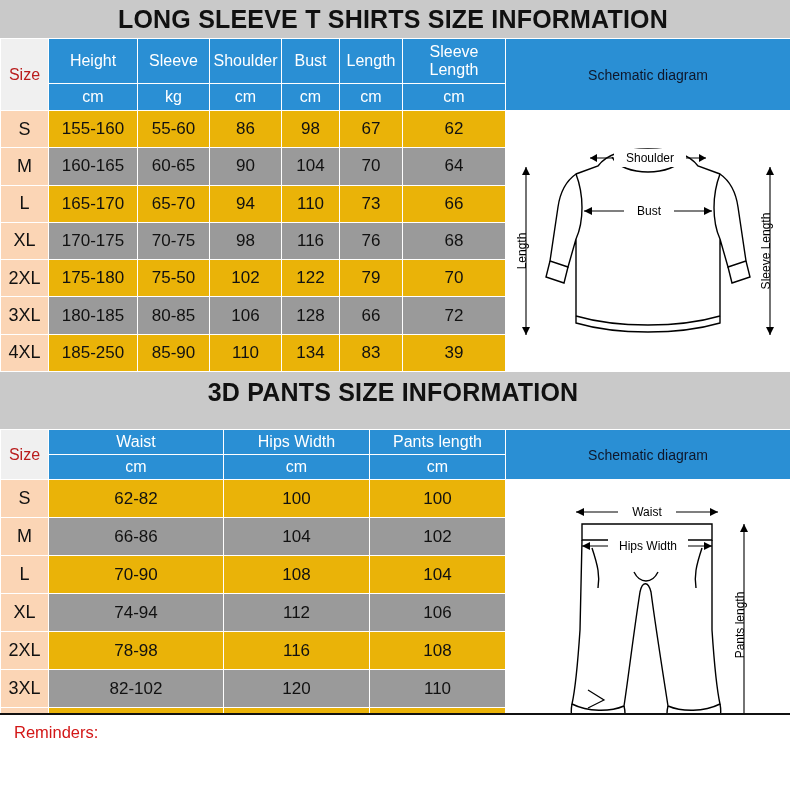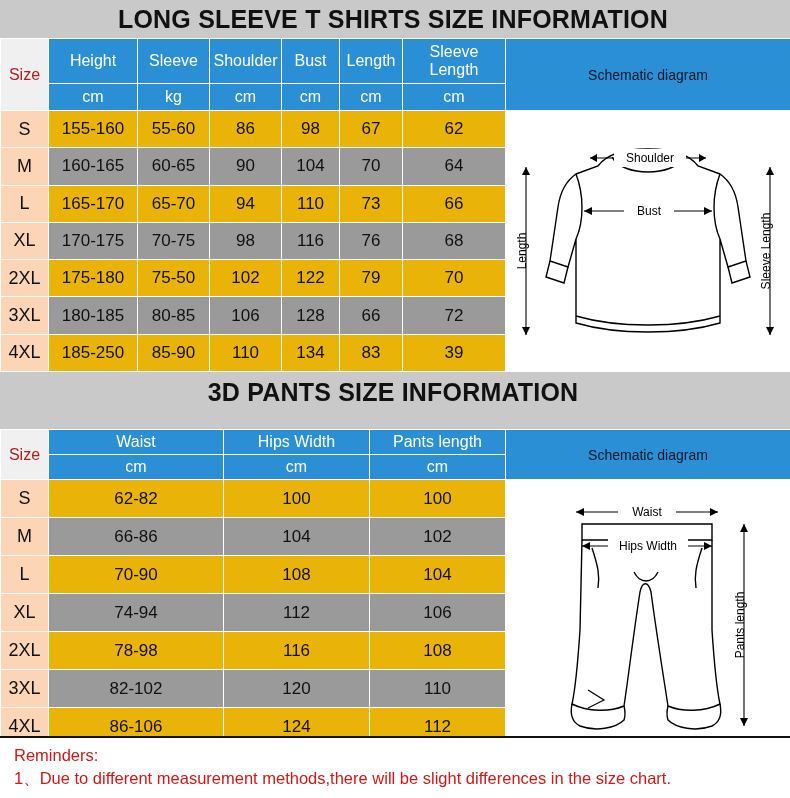--- a/index.html
+++ b/index.html
@@ -85,21 +85,21 @@
     padding: 0;
     vertical-align: middle;
   }
   .sch-wrap { position: relative; width: 100%; height: 100%; }
 
   
   .reminders {
     position: absolute;
     left: 0; bottom: 0;
     width: 790px;
-    height: 62px;
+    height: 85px;
     background: #ffffff;
     border-top: 2px solid #111;
     padding: 6px 10px 0 14px;
   }
   .reminders div {
     color: #d31717;
     font-size: 16.5px;
     line-height: 1.38;
     white-space: nowrap;
   }
@@ -384,16 +384,15 @@
         <td class="size-cell">4XL</td>
         <td class="data">86-106</td>
         <td class="data">124</td>
         <td class="data">112</td>
       </tr>
     </tbody>
   </table>
 
   <div class="reminders">
     <div class="rem-title">Reminders:</div>
-    <div>1、Due to different measurement methods,there will be slight differences in the size chart.</div>
   </div>
 
 </div>
 
 </body></html>

